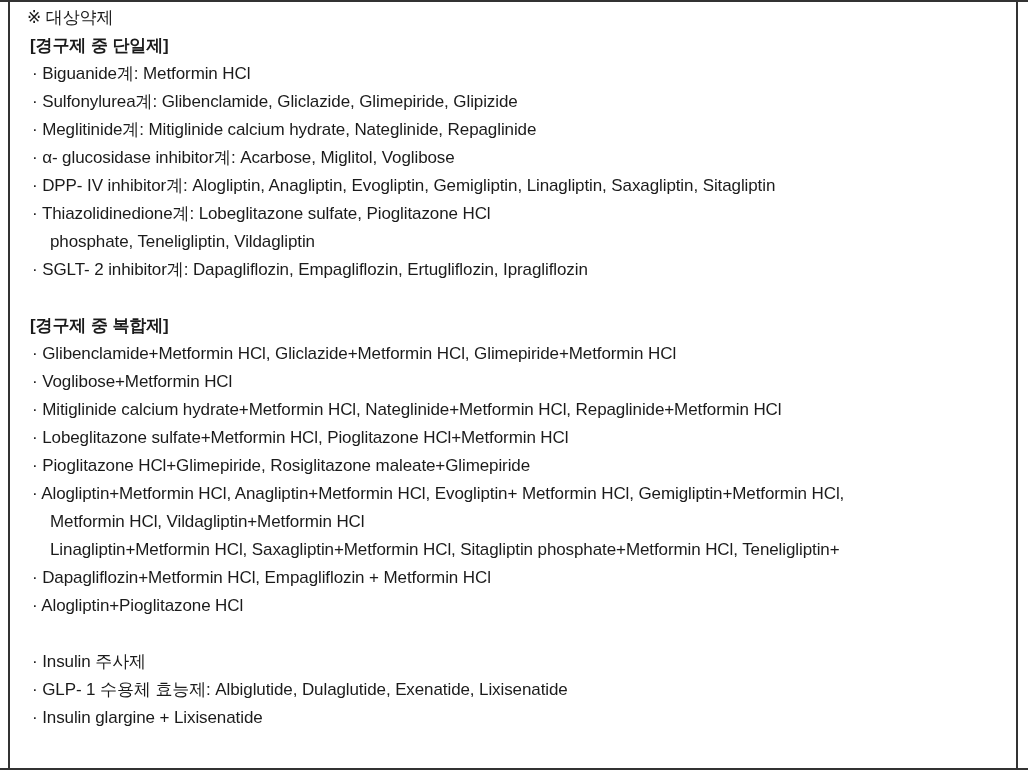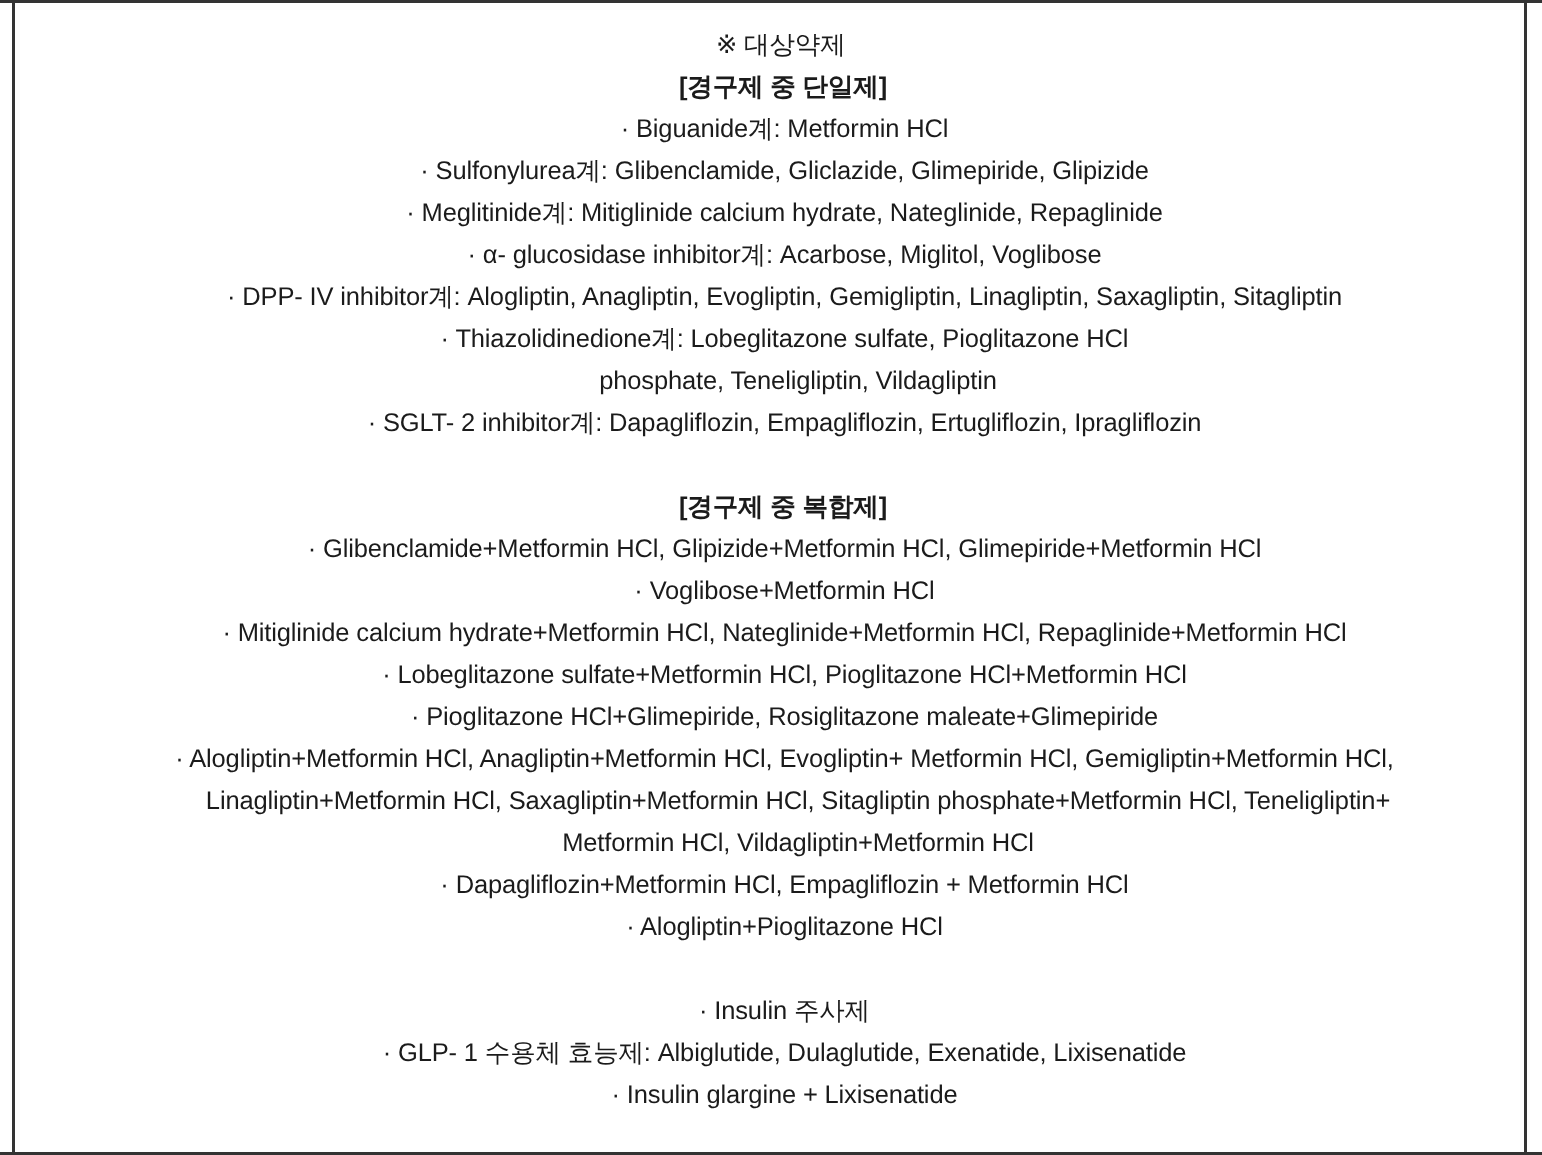--- a/index.html
+++ b/index.html
@@ -26,25 +26,24 @@
     right: 10px;
     top: 0;
     bottom: 0;
     border-left: 2px solid var(--border);
     border-right: 2px solid var(--border);
   }
   .content {
     position: absolute;
     left: 14px;
     right: 14px;
-    top: 14px;
+    top: 2px;
     font-size: 17px;
     line-height: 28px;
     letter-spacing: -0.1px;
-    text-align: center;
   }
   .line {
     height: 28px;
     white-space: pre;
     overflow: visible;
   }
   .line.title  { padding-left: 13px; }
   .line.header { padding-left: 16px; font-weight: bold; }
   .line.bullet { padding-left: 18px; }
   .line.wrap   { padding-left: 0; margin-left: 36px; }
@@ -61,28 +60,28 @@
       <div class="line bullet">· Biguanide계: Metformin HCl</div>
       <div class="line bullet">· Sulfonylurea계: Glibenclamide, Gliclazide, Glimepiride, Glipizide</div>
       <div class="line bullet">· Meglitinide계: Mitiglinide calcium hydrate, Nateglinide, Repaglinide</div>
       <div class="line bullet">· α- glucosidase inhibitor계: Acarbose, Miglitol, Voglibose</div>
       <div class="line bullet">· DPP- IV inhibitor계: Alogliptin, Anagliptin, Evogliptin, Gemigliptin, Linagliptin, Saxagliptin, Sitagliptin</div>
       <div class="line bullet">· Thiazolidinedione계: Lobeglitazone sulfate, Pioglitazone HCl</div>
       <div class="line wrap">phosphate, Teneligliptin, Vildagliptin</div>
       <div class="line bullet">· SGLT- 2 inhibitor계: Dapagliflozin, Empagliflozin, Ertugliflozin, Ipragliflozin</div>
       <div class="line blank"></div>
       <div class="line header">[경구제 중 복합제]</div>
-      <div class="line bullet">· Glibenclamide+Metformin HCl, Glipizide+Metformin HCl, Glimepiride+Metformin HCl</div>
+      <div class="line bullet">· Glibenclamide+Metformin HCl, Gliclazide+Metformin HCl, Glimepiride+Metformin HCl</div>
       <div class="line bullet">· Voglibose+Metformin HCl</div>
       <div class="line bullet">· Mitiglinide calcium hydrate+Metformin HCl, Nateglinide+Metformin HCl, Repaglinide+Metformin HCl</div>
       <div class="line bullet">· Lobeglitazone sulfate+Metformin HCl, Pioglitazone HCl+Metformin HCl</div>
       <div class="line bullet">· Pioglitazone HCl+Glimepiride, Rosiglitazone maleate+Glimepiride</div>
       <div class="line bullet">· Alogliptin+Metformin HCl, Anagliptin+Metformin HCl, Evogliptin+ Metformin HCl, Gemigliptin+Metformin HCl,</div>
+      <div class="line wrap">Metformin HCl, Vildagliptin+Metformin HCl</div>
       <div class="line wrap">Linagliptin+Metformin HCl, Saxagliptin+Metformin HCl, Sitagliptin phosphate+Metformin HCl, Teneligliptin+</div>
-      <div class="line wrap">Metformin HCl, Vildagliptin+Metformin HCl</div>
       <div class="line bullet">· Dapagliflozin+Metformin HCl, Empagliflozin + Metformin HCl</div>
       <div class="line bullet">· Alogliptin+Pioglitazone HCl</div>
       <div class="line blank"></div>
       <div class="line bullet">· Insulin 주사제</div>
       <div class="line bullet">· GLP- 1 수용체 효능제: Albiglutide, Dulaglutide, Exenatide, Lixisenatide</div>
       <div class="line bullet">· Insulin glargine + Lixisenatide</div>
     </div>
 </div>
 
 </body></html>

